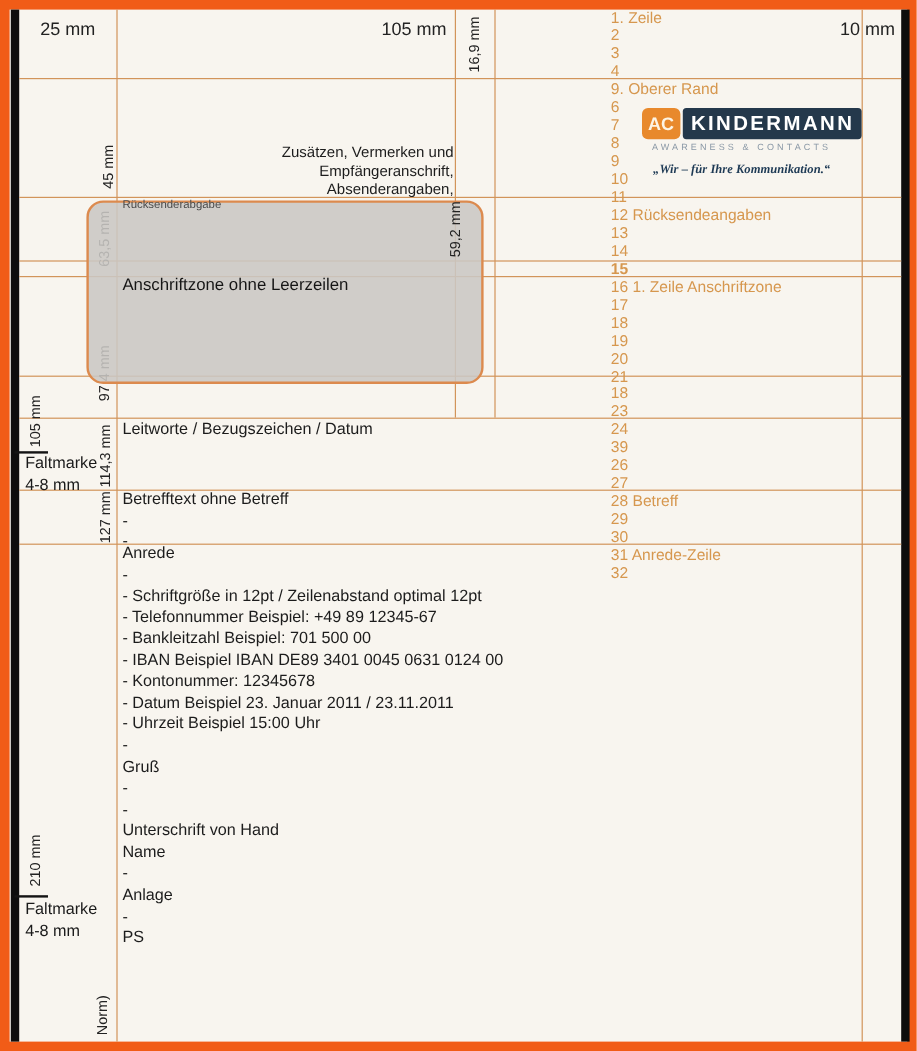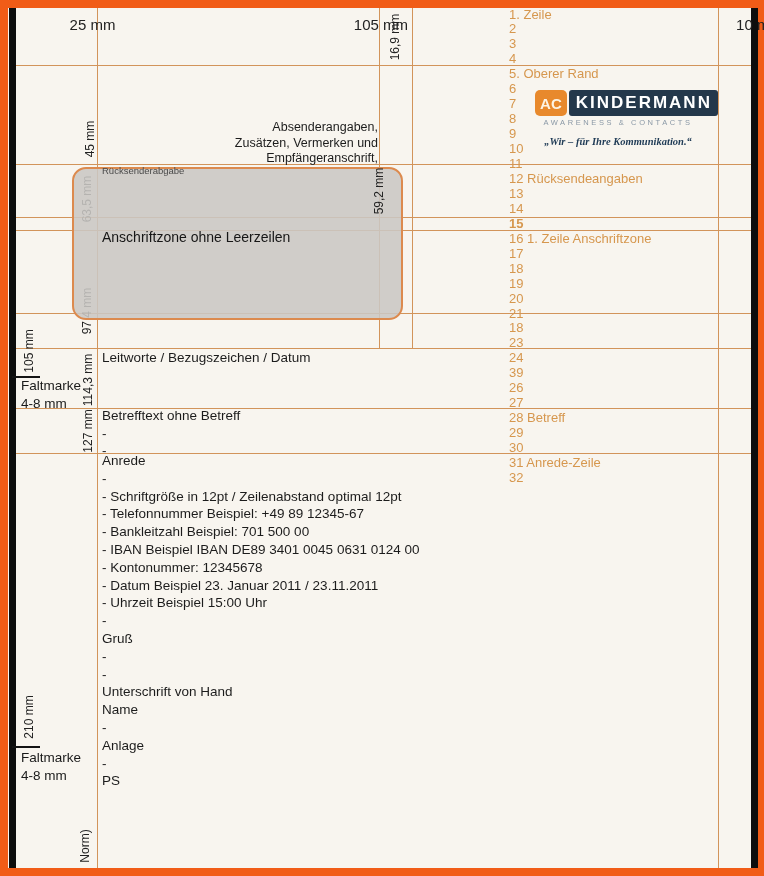--- a/index.html
+++ b/index.html
@@ -7,21 +7,21 @@
     position:relative;width:764px;height:876px;background:#f15c17;
     font-family:"Liberation Sans", sans-serif;overflow:hidden;
     -webkit-font-smoothing:antialiased;
   }
   .inner{position:absolute;left:8px;top:8px;width:748px;height:860px;background:#f8f5ef;}
   .bar{position:absolute;top:8px;height:860px;width:7px;background:#0d0d0d;}
   .bar.left{left:9px;}
   .bar.right{left:751px;}
   .vline{position:absolute;width:1px;background:#d2945a;}
   .hline{position:absolute;height:1px;background:#d2945a;left:16px;width:735px;}
-  .lbl{position:absolute;color:#222;font-size:15px;margin-left:36px;}
+  .lbl{position:absolute;color:#222;font-size:15px;}
   .rot{
     position:absolute;transform:translate(-50%,-50%) rotate(-90deg);
     white-space:nowrap;font-size:12px;color:#222;
   }
   .tick{position:absolute;left:12px;width:28px;height:2px;background:#141414;}
   .foldlabel{position:absolute;left:21px;font-size:13.5px;line-height:18px;color:#1a1a1a;}
   .addrbox{
     position:absolute;left:72px;top:167px;width:331px;height:153px;
     background:rgba(201,199,196,0.88);border:2px solid #dc8a4e;border-radius:14px;
     box-sizing:border-box;z-index:2;
@@ -97,22 +97,22 @@
     <div>Faltmarke</div>
     <div>4-8 mm</div>
   </div>
   <div class="tick" style="top:746px;"></div>
   <div class="foldlabel" style="top:749px;">
     <div>Faltmarke</div>
     <div>4-8 mm</div>
   </div>
 
   <div class="sender-note">
+    <div>Zusätzen, Vermerken und Empfängeranschrift,</div>
     <div>Absenderangaben,</div>
-    <div>Zusätzen, Vermerken und Empfängeranschrift,</div>
   </div>
 
   <div class="addrbox"></div>
   <div class="zone-small">Rücksenderabgabe</div>
   <div class="zone-main">Anschriftzone ohne Leerzeilen</div>
 
   <div class="logo">
     <div class="logo-row">
       <span class="logo-badge">AC</span>
       <span class="logo-name">KINDERMANN</span>
@@ -127,21 +127,21 @@
       <div>-</div>
       <div>-</div>
     </div>
   <div class="bodytext"><div>Anrede</div><div>-</div><div>- Schriftgröße in 12pt / Zeilenabstand optimal 12pt</div><div>- Telefonnummer Beispiel: +49 89 12345-67</div><div>- Bankleitzahl Beispiel: 701 500 00</div><div>- IBAN Beispiel IBAN DE89 3401 0045 0631 0124 00</div><div>- Kontonummer: 12345678</div><div>- Datum Beispiel 23. Januar 2011 / 23.11.2011</div><div>- Uhrzeit Beispiel 15:00 Uhr</div><div>-</div><div>Gruß</div><div>-</div><div>-</div><div>Unterschrift von Hand</div><div>Name</div><div>-</div><div>Anlage</div><div>-</div><div>PS</div></div>
 
   <div class="lncol">
       <div class="lnrow" style="top: 6.5px;">1. Zeile</div>
       <div class="lnrow" style="top: 21.45px;">2</div>
       <div class="lnrow" style="top: 36.4px;">3</div>
       <div class="lnrow" style="top: 51.35px;">4</div>
-      <div class="lnrow" style="top: 66.3px;">5. Oberer Rand</div>
+      <div class="lnrow" style="top: 66.3px;">9. Oberer Rand</div>
       <div class="lnrow" style="top: 81.25px;">6</div>
       <div class="lnrow" style="top: 96.2px;">7</div>
       <div class="lnrow" style="top: 111.15px;">8</div>
       <div class="lnrow" style="top: 126.1px;">9</div>
       <div class="lnrow" style="top: 141.05px;">10</div>
       <div class="lnrow" style="top: 156px;">11</div>
       <div class="lnrow" style="top: 170.95px;">12 Rücksendeangaben</div>
       <div class="lnrow" style="top: 185.9px;">13</div>
       <div class="lnrow" style="top: 200.85px;">14</div>
       <div class="lnrow" style="top: 215.8px; font-weight: bold;">15</div>

